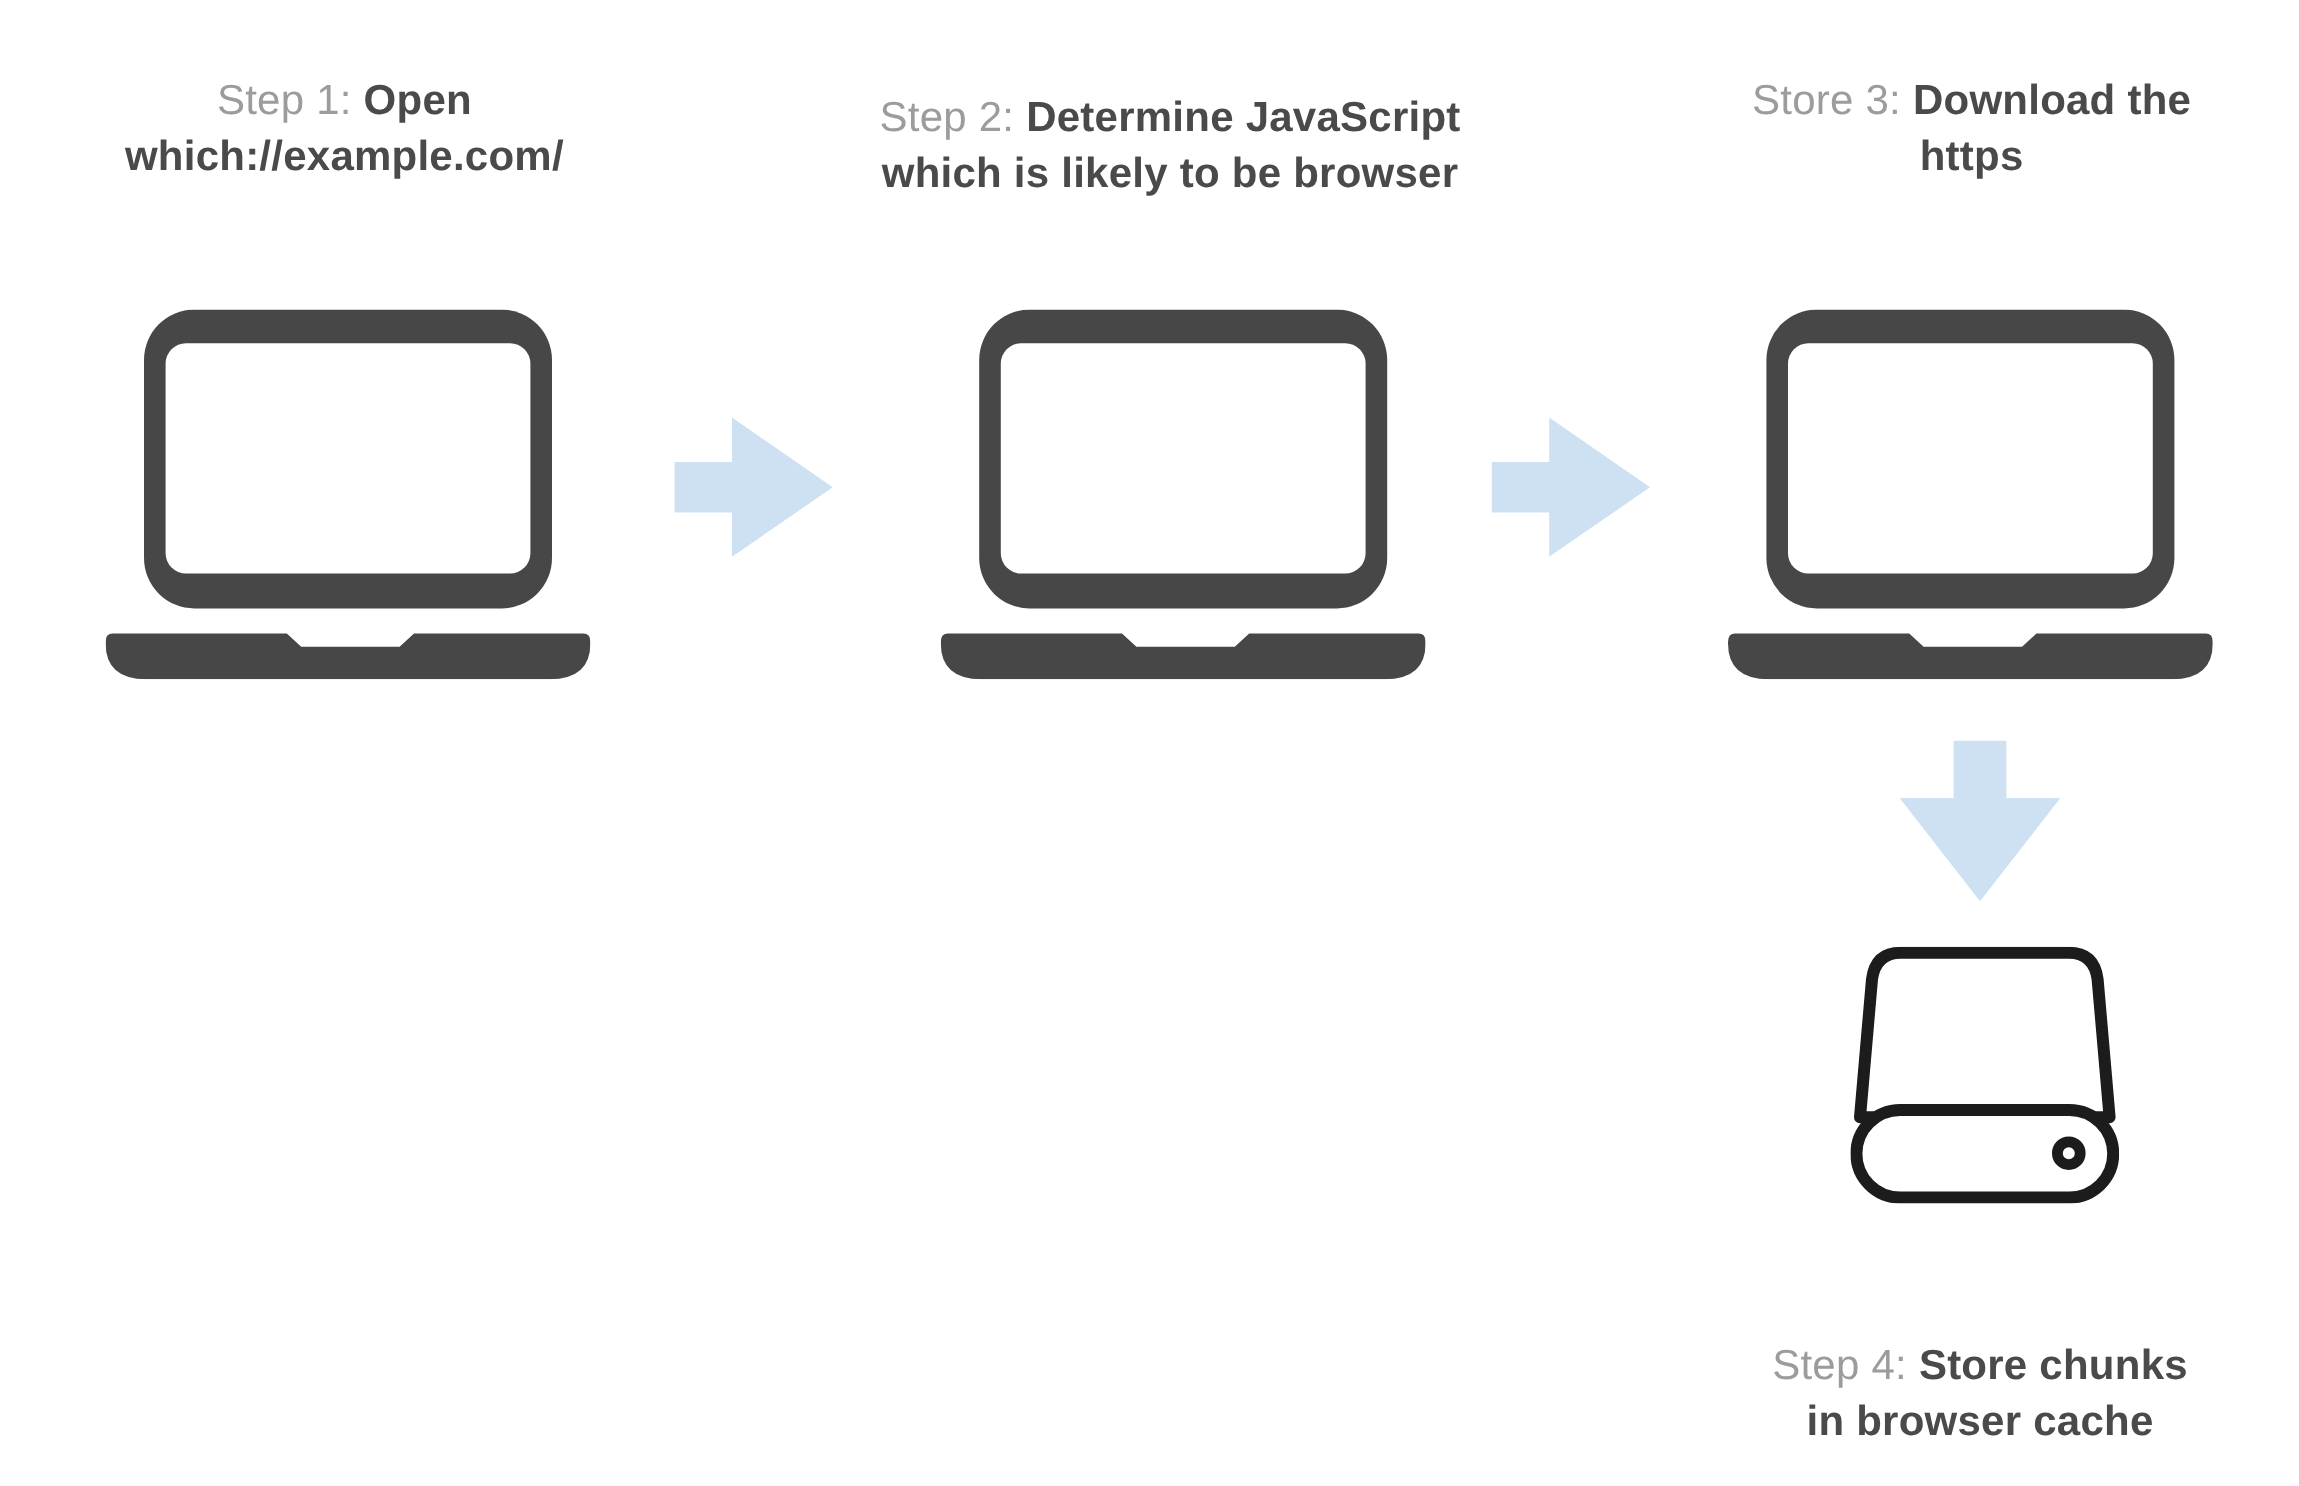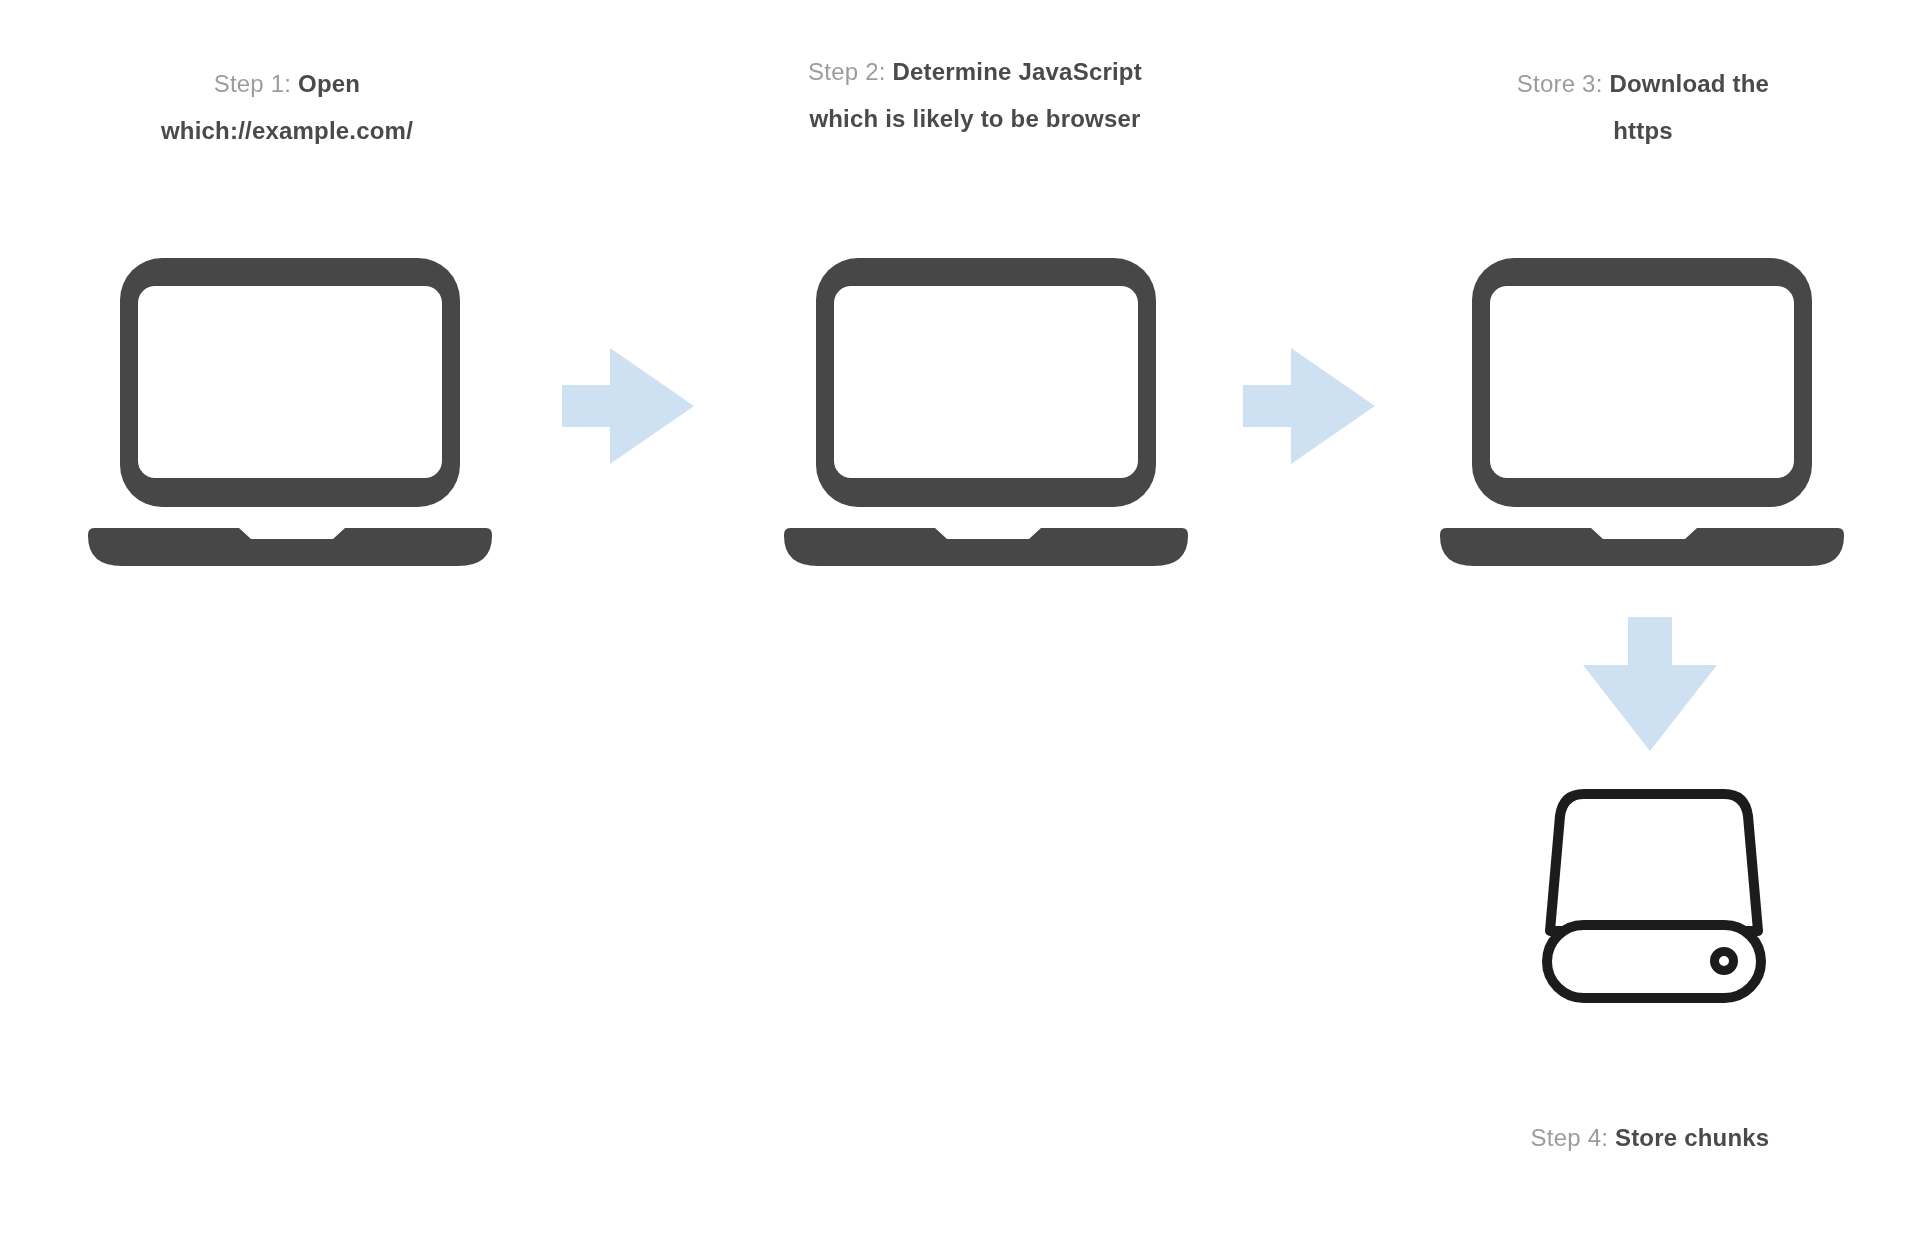--- a/index.html
+++ b/index.html
@@ -11,40 +11,40 @@
     position: relative;
     width: 1916px;
     height: 1238px;
     background: var(--c-background, #ffffff);
     font-family: "Liberation Sans", "DejaVu Sans", sans-serif;
     overflow: hidden;
   }
   .caption {
     position: absolute;
     text-align: center;
-    font-size: 24px;
+    font-size: 35px;
     line-height: 47px;
     font-weight: 700;
     color: var(--c-step_text, #4a4a4a);
     letter-spacing: 0.2px;
   }
   .caption .step-label {
     font-weight: 400;
     color: var(--c-step_label, #9c9c9c);
   }
   .icon {
     position: absolute;
   }
   .laptop-icon { color: var(--c-laptop, #474747); }
   .arrow-icon  { color: var(--c-arrow, #cde1f2); }
   .drive-icon  { color: var(--c-drive, #1c1c1c); }
 
   
   #caption-1 { left: 37px;   top: 60px;  width: 500px; }
-  #caption-2 { left: 655px;  top: 48px;  width: 640px; }
+  #caption-2 { left: 655px;  top: 74px;  width: 640px; }
   #caption-3 { left: 1393px; top: 60px;  width: 500px; }
   #caption-4 { left: 1400px; top: 1114px; width: 500px; }
 
   #laptop-1 { left: 88px;   top: 258px; }
   #laptop-2 { left: 784px;  top: 258px; }
   #laptop-3 { left: 1440px; top: 258px; }
 
   #arrow-1 { left: 562px;  top: 348px; }
   #arrow-2 { left: 1243px; top: 348px; }
   #arrow-3 { left: 1583px; top: 617px; }
@@ -102,15 +102,16 @@
   </svg>
 
   <svg class="icon drive-icon" id="hard-drive" width="224" height="214" viewBox="0 0 224 214" aria-hidden="true">
     <path d="M42 5 H182 Q203 5 206 27 L216 142 H8 L18 27 Q21 5 42 5 Z" fill="#ffffff" stroke="currentColor" stroke-width="10" stroke-linejoin="round"></path>
     <rect x="5" y="136" width="214" height="73" rx="36.5" fill="#ffffff" stroke="currentColor" stroke-width="10"></rect>
     <circle cx="182" cy="172" r="9.5" fill="#ffffff" stroke="currentColor" stroke-width="9"></circle>
   </svg>
 
   <div class="caption" id="caption-4">
     <div><span class="step-label">Step 4:</span> <span class="step-title">Store chunks</span></div>
+    <div class="step-title">in browser cache</div>
   </div>
 
 </div>
 
 </body></html>

